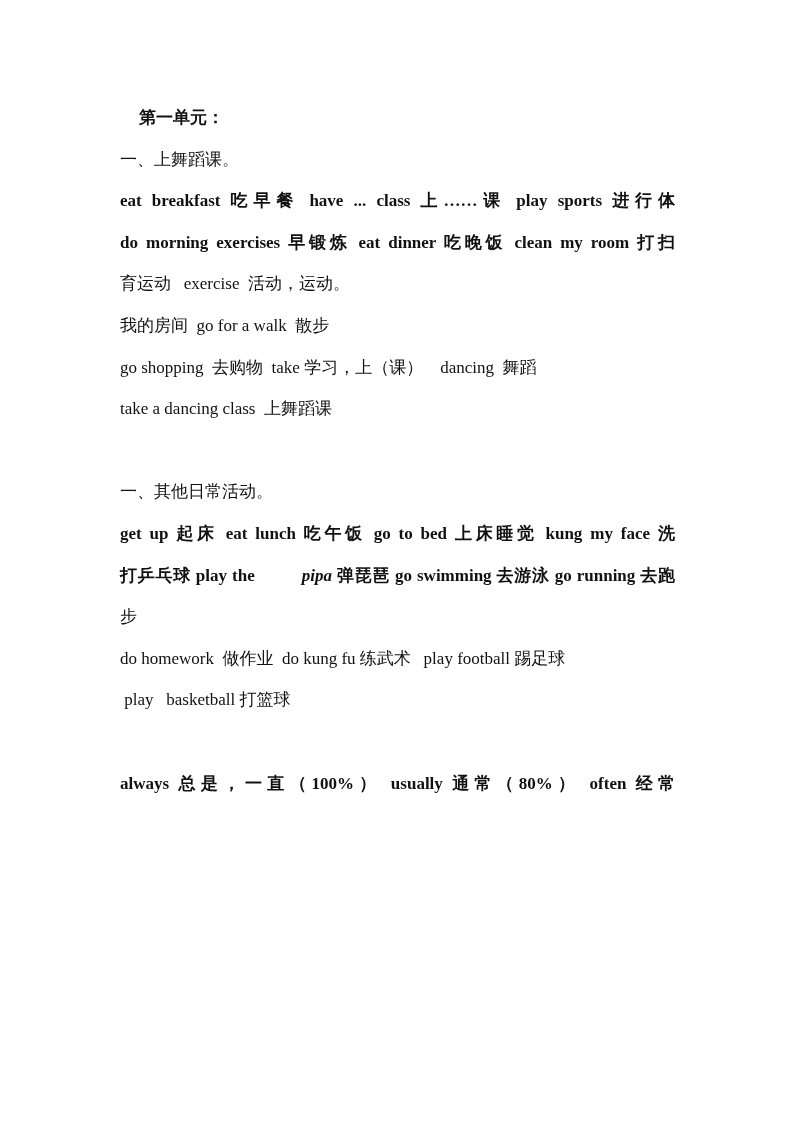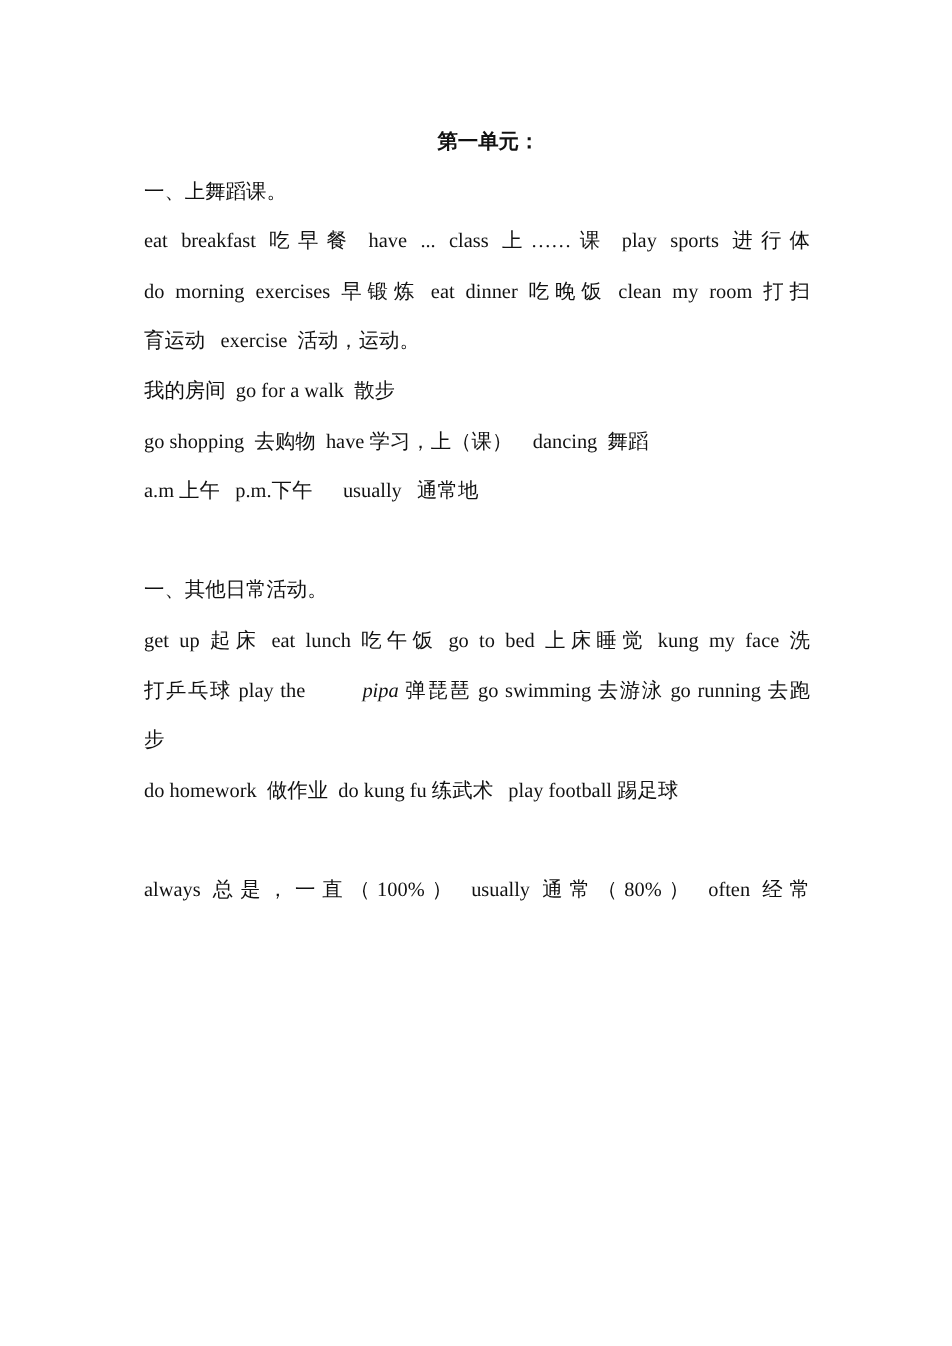--- a/index.html
+++ b/index.html
@@ -25,49 +25,50 @@
       height: 41.6px;
       line-height: 41.6px;
       font-size: 17px;
       white-space: pre;
       overflow: visible;
     }
     .line.justify {
       text-align: justify;
       text-align-last: justify;
       white-space: normal;
+      font-weight: bold;
     }
     .title {
       font-weight: bold;
       padding-left: 19px;
-      text-align: center;
     }
     .blank { height: 41.6px; }
     .ital { font-style: italic; margin-left: 42px; }
   </style>
 </head>
 <body>
 
 <div class="page">
 
   <div class="line title">第一单元：</div>
 
   <div class="line">一、上舞蹈课。</div>
   <div class="line justify">eat   breakfast 吃早餐     have ... class  上……课     play sports  进行体</div>
   <div class="line justify">do morning exercises 早锻炼   eat dinner 吃晚饭   clean my room  打扫</div>
   <div class="line">育运动   exercise  活动，运动。</div>
   <div class="line">我的房间  go for a walk  散步</div>
-  <div class="line">go shopping  去购物  have 学习，上（课）    dancing  舞蹈</div>
-  <div class="line">a.m 上午   p.m.下午      usually   通常地</div>
+  <div class="line">go shopping  去购物  take 学习，上（课）    dancing  舞蹈</div>
+  <div class="line">take a dancing class  上舞蹈课</div>
 
   <div class="blank"></div>
 
   <div class="line">一、其他日常活动。</div>
   <div class="line justify">get up 起床   eat lunch 吃午饭   go to bed  上床睡觉  kung my face 洗</div>
   <div class="line justify"><span>打乒乓球  play the </span><span class="ital">pipa</span><span> 弹琵琶 go swimming  去游泳  go running 去跑</span></div>
   <div class="line">步</div>
   <div class="line">do homework  做作业  do kung fu 练武术   play football 踢足球</div>
+  <div class="line"> play   basketball 打篮球</div>
 
   <div class="blank"></div>
 
   <div class="line justify">always 总是，一直（100%）      usually 通常（80%）      often  经常</div>
 
 </div>
 
 </body></html>

